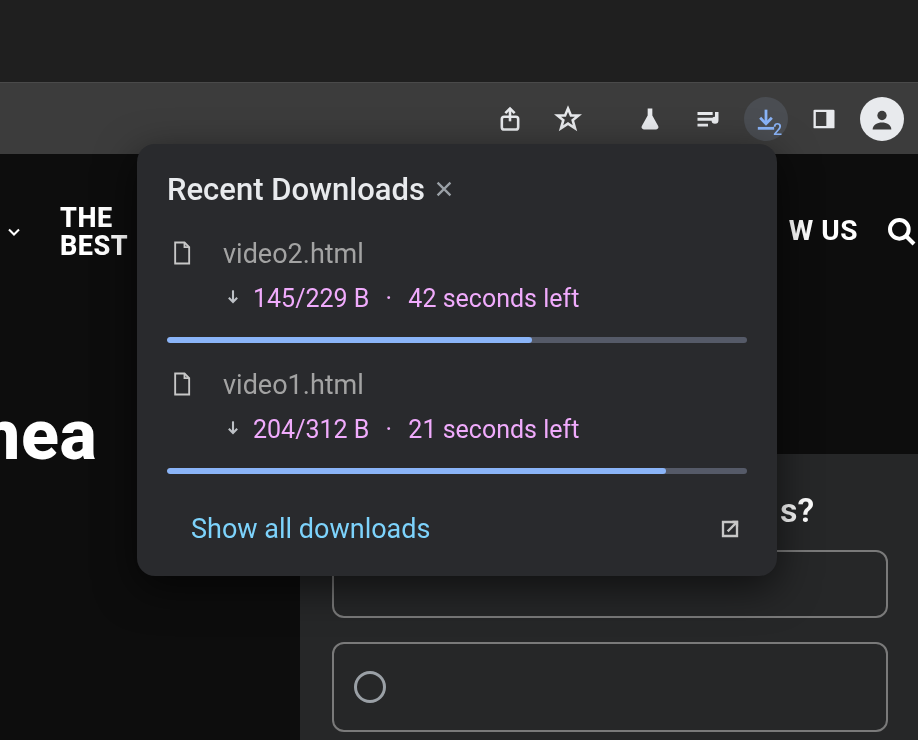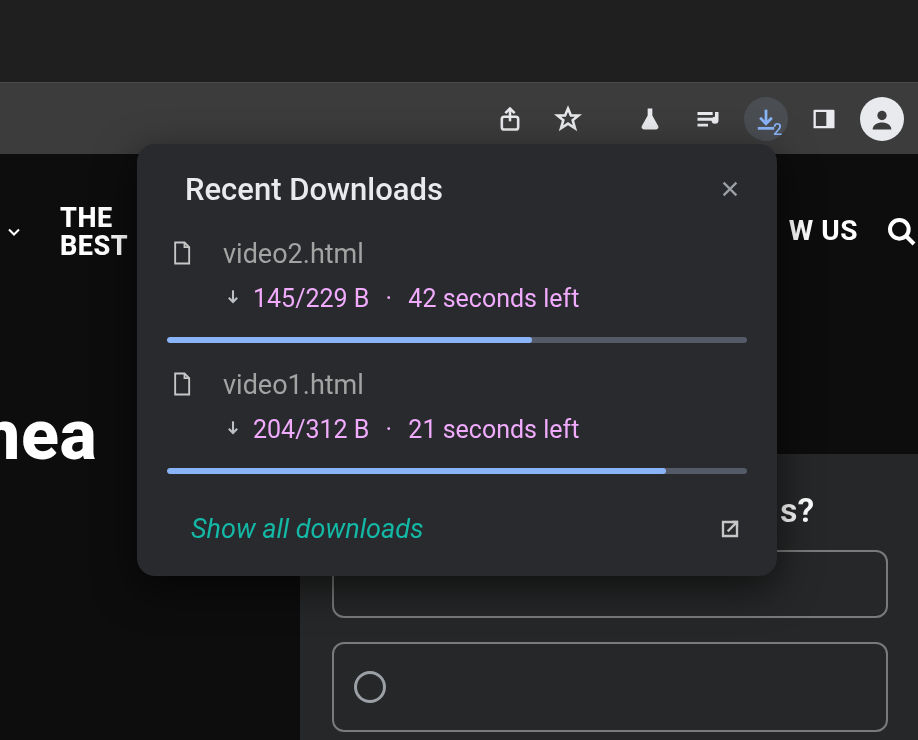--- a/index.html
+++ b/index.html
@@ -150,22 +150,22 @@
     top: 144px;
     width: 640px;
     background: #292a2d;
     border-radius: 18px;
     box-shadow: 0 12px 40px rgba(0,0,0,0.6);
     padding: 26px 0 26px 0;
     color: #e8eaed;
     z-index: 100;
   }
   .pop-header {
-    display:flex; align-items:center; justify-content:space-between;
-    padding: 0 28px 22px 48px;
+    display:flex; align-items:center; 
+    padding: 0 28px 22px 30px;
   }
   .pop-title {
     font-size: 31px;
     font-weight: 500;
     color: #e8eaed;
   }
   .pop-close {
     width:38px; height:38px; display:flex; align-items:center; justify-content:center;
     color:#9aa0a6;
     border-radius:50%;
@@ -198,22 +198,21 @@
     background:#8ab4f8;
     border-radius:3px;
   }
 
   .pop-footer {
     display:flex; align-items:center; justify-content:space-between;
     padding: 20px 30px 4px 54px;
   }
   .show-all {
     font-size: 27px;
-    color:#14b8a6;
-    font-style:italic;
+    color:#7dd3fc;
   }
   .open-ext {
     width:34px; height:34px; display:flex; align-items:center; justify-content:center;
   }
   .open-ext svg { width:28px; height:28px; fill:none; stroke:#c7c7c7; stroke-width:2; }
 
   [data-interactable="true"] { cursor: pointer; }
 </style>
 </head>
 <body>

